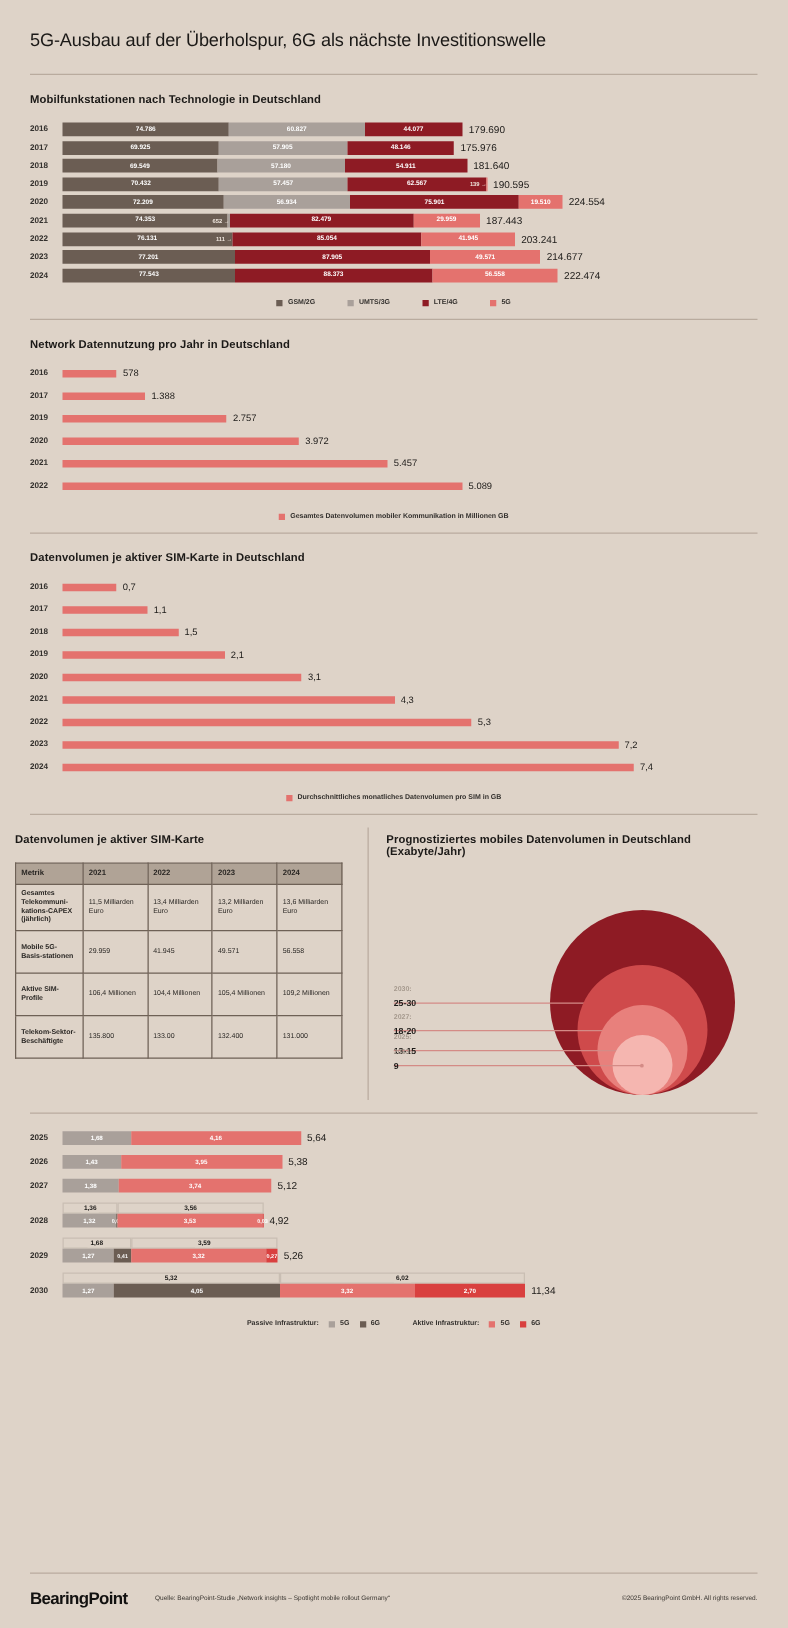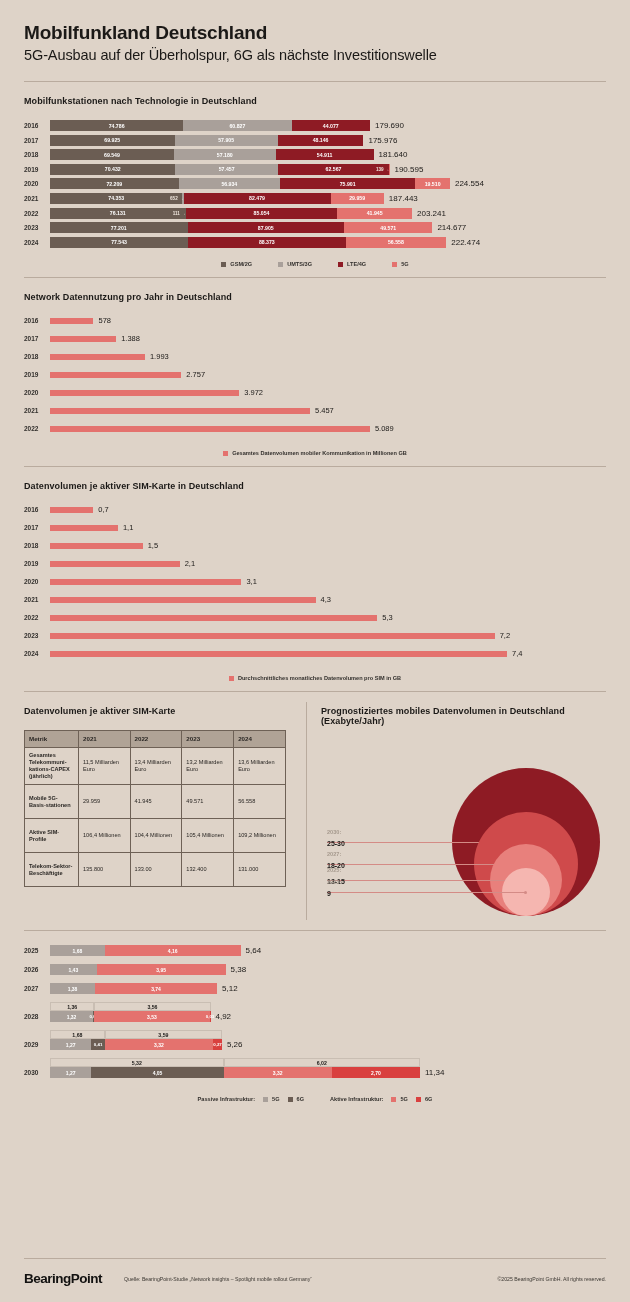--- a/index.html
+++ b/index.html
@@ -46,21 +46,21 @@
 
   
   .legend { display: flex; justify-content: center; align-items: center; gap: 26px; margin-top: 10px; }
   .lg { display: flex; align-items: center; gap: 4px; }
   .sw { width: 5px; height: 5px; display: inline-block; }
   .lg span.lbl { font-size: 5.6px; font-weight: bold; color: #33302d; white-space: nowrap; }
   .legend-center { display: flex; justify-content: center; margin-top: 8px; }
   .legend-center .lbl { font-size: 5.2px; }
 
   
-  .panels { display: flex; padding: 0 24px; }
+  .panels { display: flex; padding: 0 12px; }
   .panel-l { width: 282px; padding: 14px 10px 10px 0; }
   .vdiv { width: 1px; background: #b9ab9e; margin: 10px 0; }
   .panel-r { flex: 1; padding: 14px 0 10px 14px; position: relative; }
 
   table.tbl { border-collapse: collapse; width: 262px; }
   table.tbl th, table.tbl td {
     border: 1px solid #6e6156; font-size: 5.6px; padding: 4px 4px;
     vertical-align: middle; color: #2a2724; line-height: 1.25;
   }
   table.tbl th { background: #b0a396; font-weight: bold; text-align: left; font-size: 6.2px; height: 16px; }
@@ -94,21 +94,20 @@
   .brand { font-size: 13.5px; font-weight: bold; letter-spacing: -0.5px; color: #121110; }
   .src { font-size: 5.2px; color: #3a3631; margin-left: 22px; }
   .cpy { font-size: 5.2px; color: #3a3631; margin-left: auto; }
 </style>
 </head>
 <body>
 
 <div class="page">
 
   <div class="header">
-    <div class="h-title">Mobilfunkland Deutschland</div>
     <div class="h-sub">5G-Ausbau auf der Überholspur, 6G als nächste Investitionswelle</div>
   </div>
 
   <div class="rule" style="margin-top:18px"></div>
 
   <div class="section" id="chart1">
     <div class="sec-title">Mobilfunkstationen nach Technologie in Deutschland</div>
     <div class="rows" id="rows1">
         <div class="row">
           <div class="yr">2016</div>
@@ -285,25 +284,20 @@
     <div class="rows" id="rows2">
         <div class="thinrow">
           <div class="yr">2016</div>
           <div class="thinbar" style="width: 43.4989px; background: rgb(228, 114, 110);"></div>
           <div class="total">578</div>
         </div>
         <div class="thinrow">
           <div class="yr">2017</div>
           <div class="thinbar" style="width: 66.1297px; background: rgb(228, 114, 110);"></div>
           <div class="total">1.388</div>
-        </div>
-        <div class="thinrow">
-          <div class="yr">2018</div>
-          <div class="thinbar" style="width: 94.9542px; background: rgb(228, 114, 110);"></div>
-          <div class="total">1.993</div>
         </div>
         <div class="thinrow">
           <div class="yr">2019</div>
           <div class="thinbar" style="width: 131.354px; background: rgb(228, 114, 110);"></div>
           <div class="total">2.757</div>
         </div>
         <div class="thinrow">
           <div class="yr">2020</div>
           <div class="thinbar" style="width: 189.241px; background: rgb(228, 114, 110);"></div>
           <div class="total">3.972</div>

